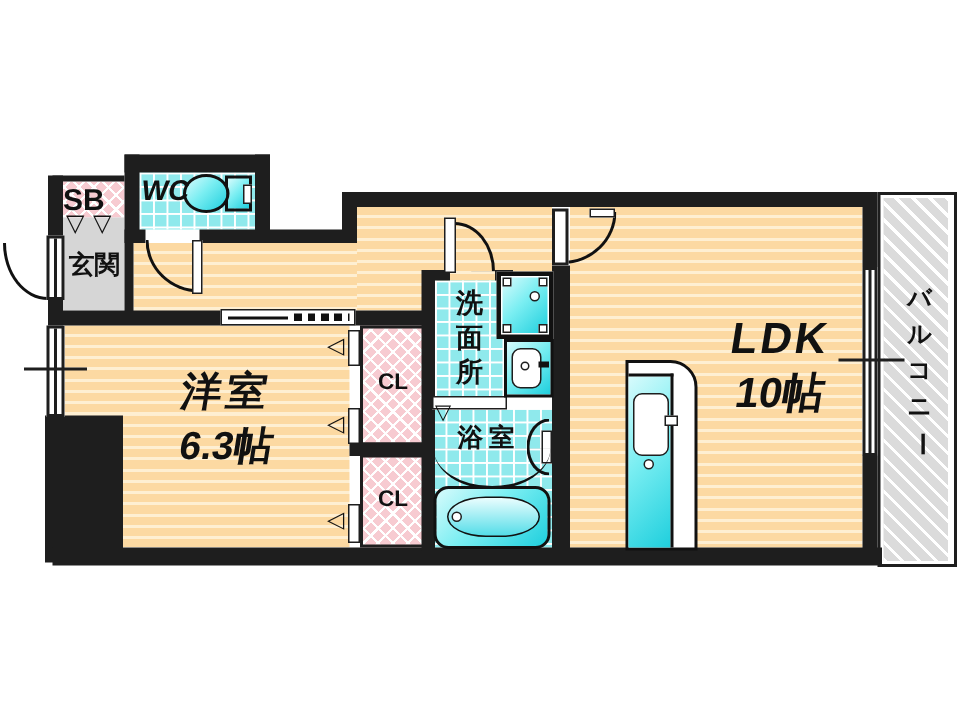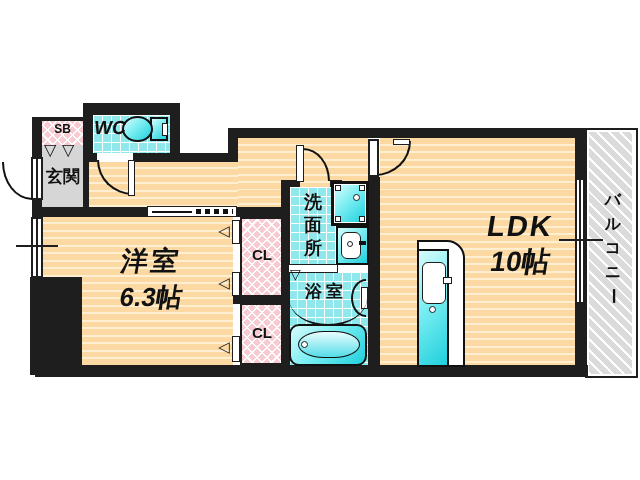--- a/index.html
+++ b/index.html
@@ -148,21 +148,21 @@
     <div class="thinbox" style="left:3px;top:20px;width:24px;height:42px;border-radius:6px;"></div>
     <div class="thinbox" style="left:24px;top:35px;width:9px;height:7px;"></div>
     <div class="thinbox" style="left:10px;top:64px;width:7px;height:7px;border-radius:50%;"></div>
   </div>
 
   <div class="fix cyan" style="left:289px;top:324px;width:78px;height:42px;border-radius:10px;">
     <div style="position:absolute;left:7px;top:5px;width:62px;height:27px;border:1.5px solid #111;border-radius:50% 50% 50% 50% / 60% 60% 60% 60%;background:linear-gradient(180deg,#eafdfe,#54dde8);box-sizing:border-box;"></div>
     <div class="thinbox" style="left:10px;top:15px;width:7px;height:7px;border-radius:50%;"></div>
   </div>
 
-  <div class="lbl" style="left:42px;top:123px;width:41px;font-size:12px;">SB</div>
+  <div class="lbl" style="left:42px;top:123px;width:26px;font-size:20px;">SB</div>
   <div class="lbl it" style="left:92px;top:118px;width:36px;font-size:19px;">WC</div>
   <div class="lbl" style="left:42px;top:168px;width:42px;font-size:17px;">玄関</div>
 
   <div class="lbl vtext" style="left:299px;top:191px;width:28px;font-size:18px;line-height:23px;">
     <span>洗</span>
     <span>面</span>
     <span>所</span>
   </div>
 
   <div class="lbl" style="left:294px;top:283px;width:64px;font-size:17px;letter-spacing:4px;">浴室</div>

